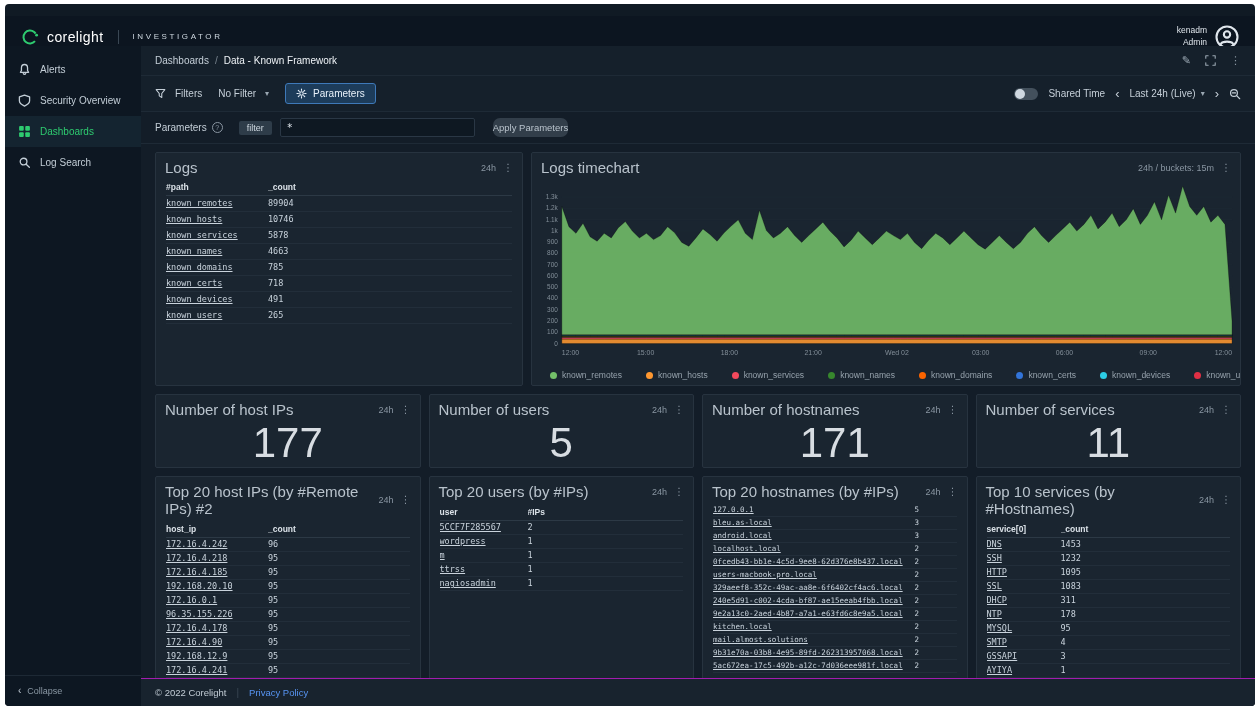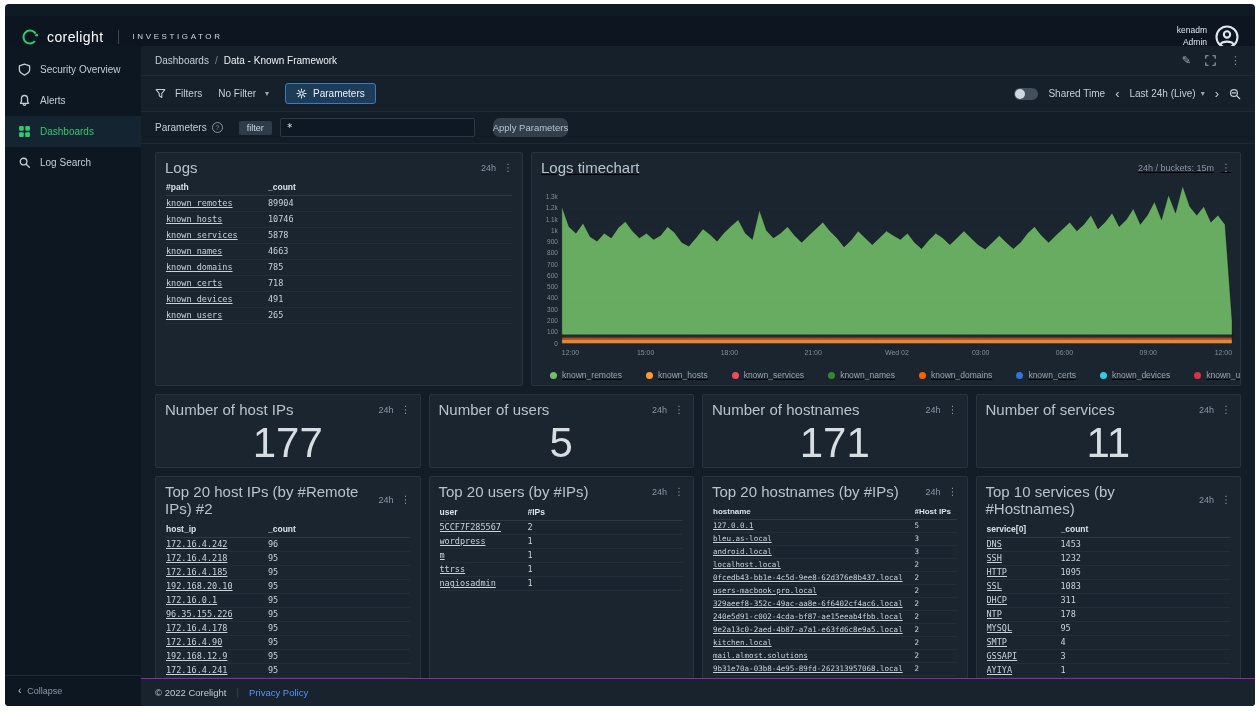--- a/index.html
+++ b/index.html
@@ -51,21 +51,21 @@
   
   .dash{flex:1 1 auto;overflow:hidden;padding:8px 14px 0;}
   .row{display:flex;gap:8px;margin-bottom:8px;}
   .panel{background:#1a2530;border:1px solid #27333f;border-radius:2px;position:relative;overflow:hidden;}
   .panel-head{display:flex;align-items:center;padding:6px 9px 4px;}
   .panel-title{font-size:15px;color:#b9c3cc;}
   .panel-time{margin-left:auto;display:flex;align-items:center;gap:7px;font-size:9px;color:#8a96a2;}
   .kebab{color:#8a96a2;font-size:10px;cursor:pointer;line-height:1;}
 
   .logs-panel{width:368px;height:234px;}
-  .chart-panel{flex:1;height:234px;display:flex;flex-direction:column;text-decoration:underline;}
+  .chart-panel{flex:1;height:234px;display:flex;flex-direction:column;}
   .chart-wrap{flex:1;position:relative;}
   .chart-wrap svg{position:absolute;inset:0;width:100%;height:100%;}
   .legend{flex:0 0 20px;display:flex;align-items:center;gap:24px;padding:0 18px;overflow:hidden;}
   .leg-item{display:flex;align-items:center;gap:5px;font-size:8.5px;color:#96a2ac;white-space:nowrap;cursor:pointer;}
   .leg-dot{width:7px;height:7px;border-radius:50%;flex:0 0 auto;}
 
   .stat-panel{flex:1;height:74px;display:flex;flex-direction:column;}
   .stat-value{flex:1;display:flex;align-items:center;justify-content:center;font-size:42px;color:#d8dde2;line-height:1;padding-bottom:6px;}
 
   .tbl-panel{flex:1;height:236px;display:flex;flex-direction:column;}
@@ -114,30 +114,30 @@
         <circle class="icon-stroke" cx="8" cy="8" r="7"></circle>
         <circle class="icon-stroke" cx="8" cy="6.3" r="2.1"></circle>
         <path class="icon-stroke" d="M3.9 12.6 C5 10.6 11 10.6 12.1 12.6"></path>
       </svg>
     </div>
   </header>
 
   <aside class="sidebar">
     <div class="nav-item">
       <svg width="13" height="13" viewBox="0 0 14 14">
-        <path class="icon-stroke" d="M7 1.2 L12.5 3.2 V7.4 C12.5 10.6 7 13 7 13 C7 13 1.5 10.6 1.5 7.4 V3.2 Z"></path>
-      </svg>
-      <span>Security Overview</span>
-    </div>
-    <div class="nav-item">
-      <svg width="13" height="13" viewBox="0 0 14 14">
         <path class="icon-stroke" d="M7 1.6 C4.9 1.6 3.7 3.3 3.7 5.3 V8.1 L2.6 10 H11.4 L10.3 8.1 V5.3 C10.3 3.3 9.1 1.6 7 1.6 Z"></path>
         <path class="icon-stroke" d="M5.7 11.4 A1.4 1.4 0 0 0 8.3 11.4"></path>
       </svg>
       <span>Alerts</span>
+    </div>
+    <div class="nav-item">
+      <svg width="13" height="13" viewBox="0 0 14 14">
+        <path class="icon-stroke" d="M7 1.2 L12.5 3.2 V7.4 C12.5 10.6 7 13 7 13 C7 13 1.5 10.6 1.5 7.4 V3.2 Z"></path>
+      </svg>
+      <span>Security Overview</span>
     </div>
     <div class="nav-item active">
       <svg width="13" height="13" viewBox="0 0 14 14">
         <rect class="icon-fill" x="1.2" y="1.2" width="5" height="5" rx="1"></rect>
         <rect class="icon-fill" x="7.8" y="1.2" width="5" height="5" rx="1"></rect>
         <rect class="icon-fill" x="1.2" y="7.8" width="5" height="5" rx="1"></rect>
         <rect class="icon-fill" x="7.8" y="7.8" width="5" height="5" rx="1"></rect>
       </svg>
       <span>Dashboards</span>
     </div>
@@ -494,24 +494,20 @@
         </section>
         <section class="panel tbl-panel">
           <div class="panel-head">
             <span class="panel-title">Top 20 hostnames (by #IPs)</span>
             <span class="panel-time">
               <span>24h</span>
               <span class="kebab">⋮</span>
             </span>
           </div>
           <div class="tbl t-hosts">
-              <div class="trow head">
-                <span>hostname</span>
-                <span>#Host IPs</span>
-              </div>
               <div class="trow">
                 <a>127.0.0.1</a>
                 <span>5</span>
               </div>
               <div class="trow">
                 <a>bleu.as-local</a>
                 <span>3</span>
               </div>
               <div class="trow">
                 <a>android.local</a>

